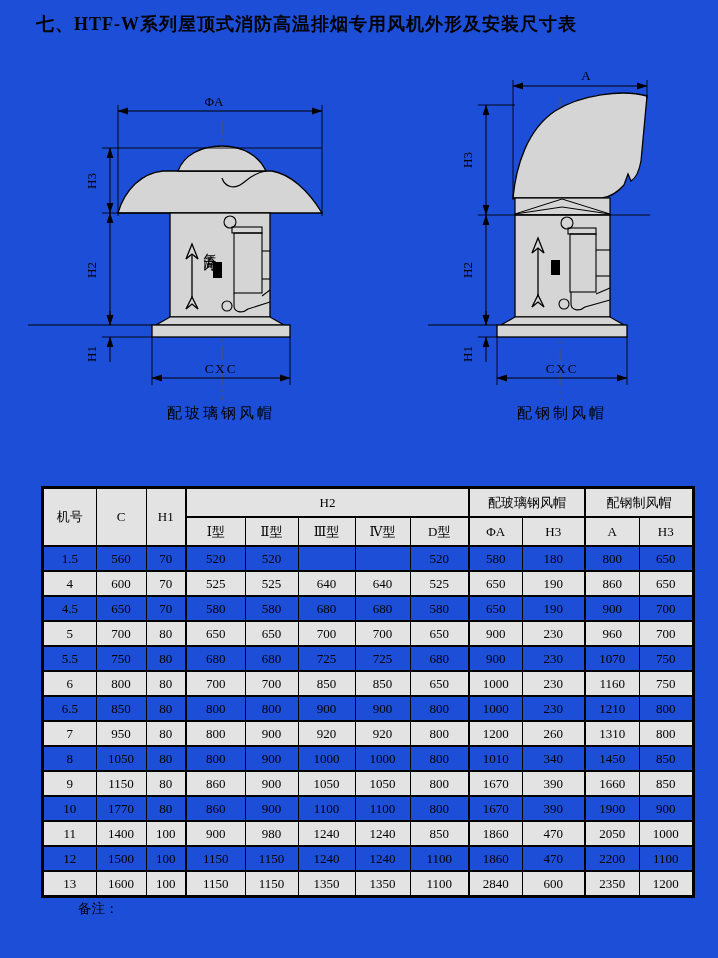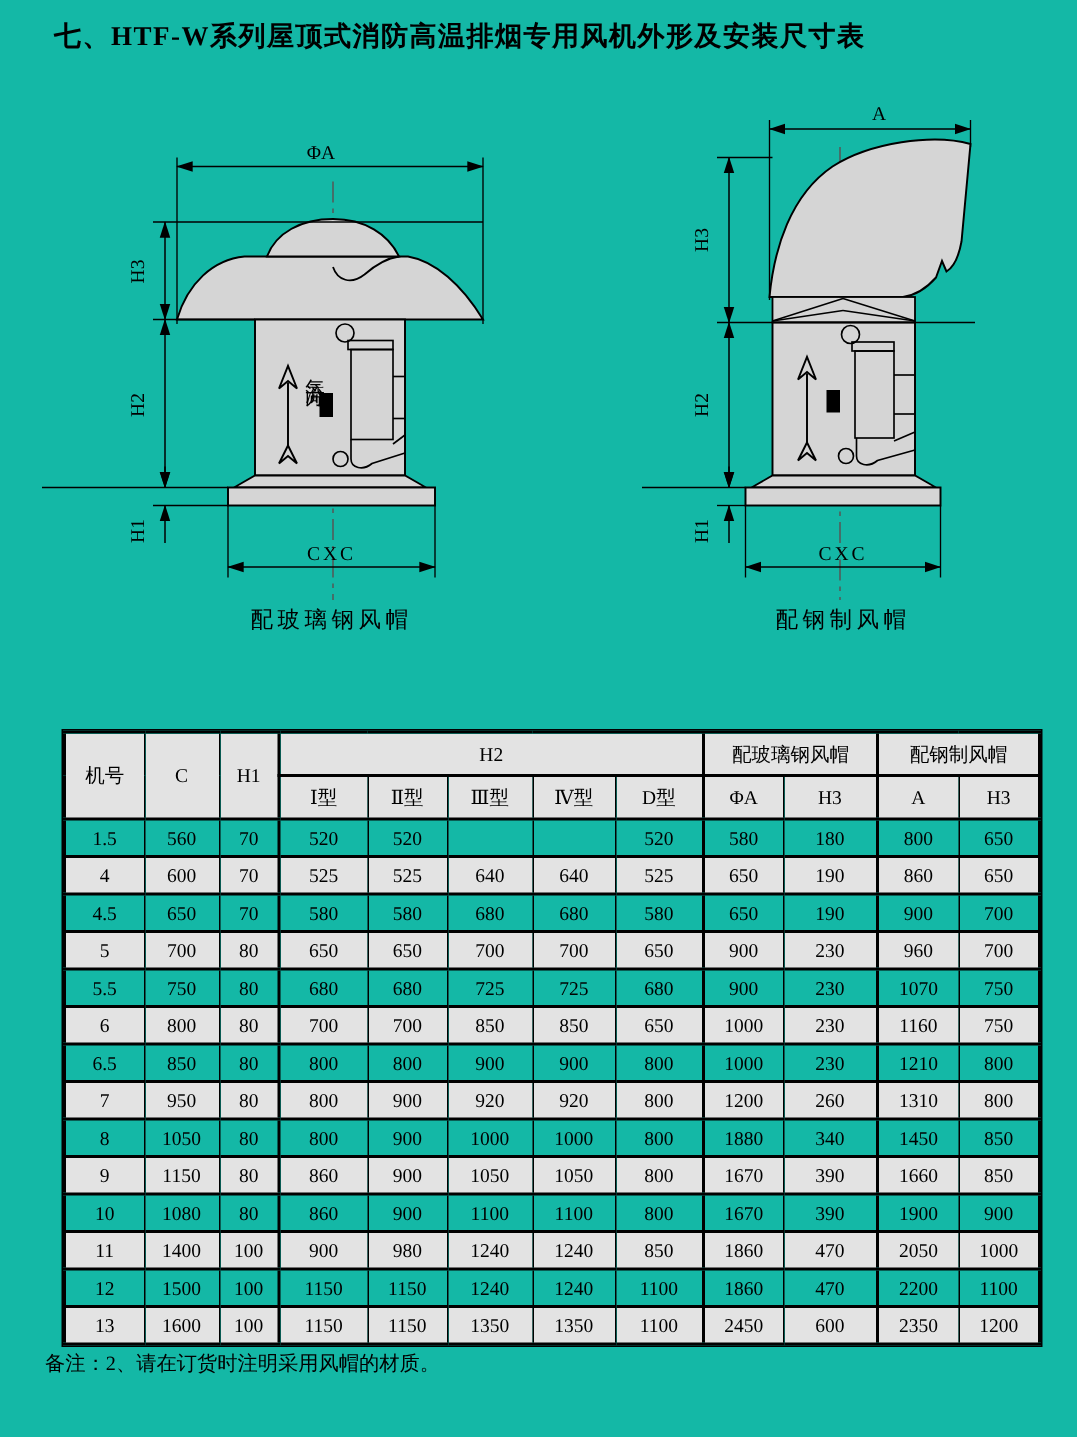--- a/index.html
+++ b/index.html
@@ -1,20 +1,20 @@
 <!DOCTYPE html>
 <html><head>
 <meta charset="utf-8">
 <style>
   html,body{margin:0;padding:0;}
   body{
     width:718px;height:958px;position:relative;background:#ffffff;
     font-family:"Liberation Serif","DejaVu Serif",serif;color:#000;
   }
-  .page{position:absolute;left:0;top:0;width:718px;height:958px;background:#14b8a6;overflow:hidden;}
+  .page{position:absolute;left:0;top:0;width:718px;height:958px;background:#1d4ed8;overflow:hidden;}
   .title{
     position:absolute;left:36px;top:12px;font-size:18px;font-weight:bold;
     letter-spacing:1px;white-space:nowrap;
   }
   .diagram{position:absolute;}
   .diagram.left{left:20px;top:66px;width:330px;height:362px;}
   .diagram.right{left:420px;top:66px;width:290px;height:362px;}
   svg{display:block;}
   svg text{font-family:"Liberation Serif","DejaVu Serif",serif;fill:#000;}
   .dimtxt{font-size:13px;}
@@ -35,21 +35,21 @@
   .spec-table{border:2px solid #000;outline:1px solid #000;}
   .spec-table thead tr{height:29px;}
   .spec-table tbody tr{height:25px;}
   .shade th,.shade td,tr.shade td{background:#e3e3e3;}
   .gsep{border-left:2px solid #000 !important;}
 
   .notes{
     position:absolute;left:30px;top:898px;width:672px;
     font-size:13.5px;line-height:21px;display:flex;
   }
-  .notes .prefix{white-space:nowrap;}
+  .notes .prefix{white-space:nowrap;margin-left:48px;}
   .notes .lines div{white-space:nowrap;}
 </style>
 </head>
 <body>
 
 <div class="page">
 
   <div class="title">七、HTF-W系列屋顶式消防高温排烟专用风机外形及安装尺寸表</div>
 
   <div class="diagram left">
@@ -339,42 +339,42 @@
         </tr>
         <tr>
           <td>8</td>
           <td>1050</td>
           <td>80</td>
           <td class="gsep">800</td>
           <td>900</td>
           <td>1000</td>
           <td>1000</td>
           <td>800</td>
-          <td class="gsep">1880</td>
+          <td class="gsep">1010</td>
           <td>340</td>
           <td class="gsep">1450</td>
           <td>850</td>
         </tr>
         <tr class="shade">
           <td>9</td>
           <td>1150</td>
           <td>80</td>
           <td class="gsep">860</td>
           <td>900</td>
           <td>1050</td>
           <td>1050</td>
           <td>800</td>
           <td class="gsep">1670</td>
           <td>390</td>
           <td class="gsep">1660</td>
           <td>850</td>
         </tr>
         <tr>
           <td>10</td>
-          <td>1080</td>
+          <td>1770</td>
           <td>80</td>
           <td class="gsep">860</td>
           <td>900</td>
           <td>1100</td>
           <td>1100</td>
           <td>800</td>
           <td class="gsep">1670</td>
           <td>390</td>
           <td class="gsep">1900</td>
           <td>900</td>
@@ -409,28 +409,27 @@
         </tr>
         <tr class="shade">
           <td>13</td>
           <td>1600</td>
           <td>100</td>
           <td class="gsep">1150</td>
           <td>1150</td>
           <td>1350</td>
           <td>1350</td>
           <td>1100</td>
-          <td class="gsep">2450</td>
+          <td class="gsep">2840</td>
           <td>600</td>
           <td class="gsep">2350</td>
           <td>1200</td>
         </tr>
       </tbody>
   </table>
 
   <div class="notes">
     <div class="prefix">备注：</div>
     <div class="lines">
-      <div>2、请在订货时注明采用风帽的材质。</div>
     </div>
   </div>
 
 </div>
 
 </body></html>

